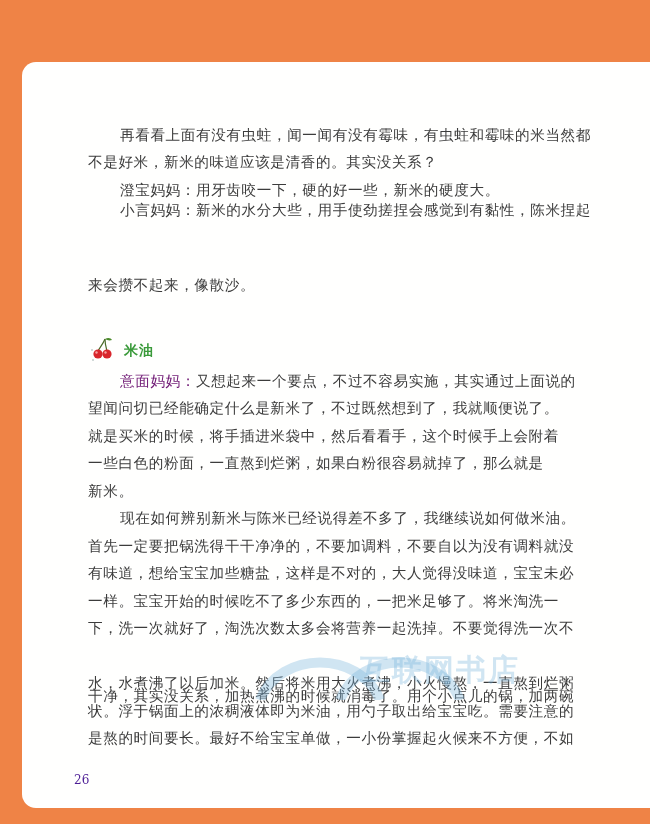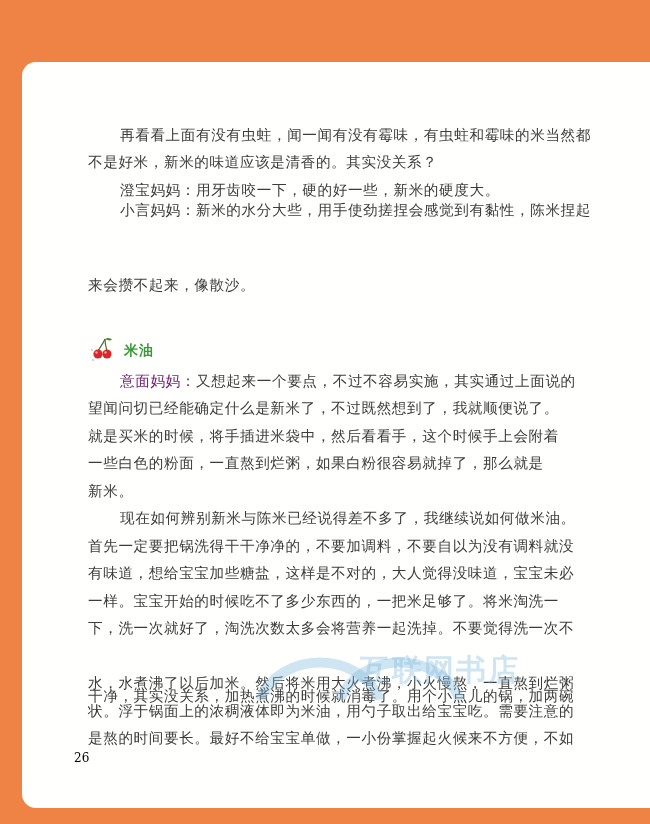--- a/index.html
+++ b/index.html
@@ -21,22 +21,22 @@
   .line.indent { left:120px; }
   .speaker-pink { color:#701a75; }
   .heading {
     position:absolute; left:90px; top:338px; height:26px;
     display:flex; align-items:center;
   }
   .heading-text {
     margin-left:8px; color:#3a9a3a; font-weight:bold; font-size:14px; letter-spacing:1px;
   }
   .pagenum {
-    position:absolute; left:74px; top:751px; font-family:"DejaVu Serif", serif;
-    font-size:12px; color:#000000;
+    position:absolute; left:74px; top:773px; font-family:"DejaVu Serif", serif;
+    font-size:12px; color:#4c1d95;
   }
   .watermark {
     position:absolute; left:250px; top:640px; width:300px; height:60px;
     pointer-events:none;
   }
   .wm-text {
     position:absolute; left:120px; top:672px; font-size:30px; color:rgba(120,180,220,0.35);
     font-weight:bold; letter-spacing:2px; white-space:nowrap; pointer-events:none;
   }
 </style>

